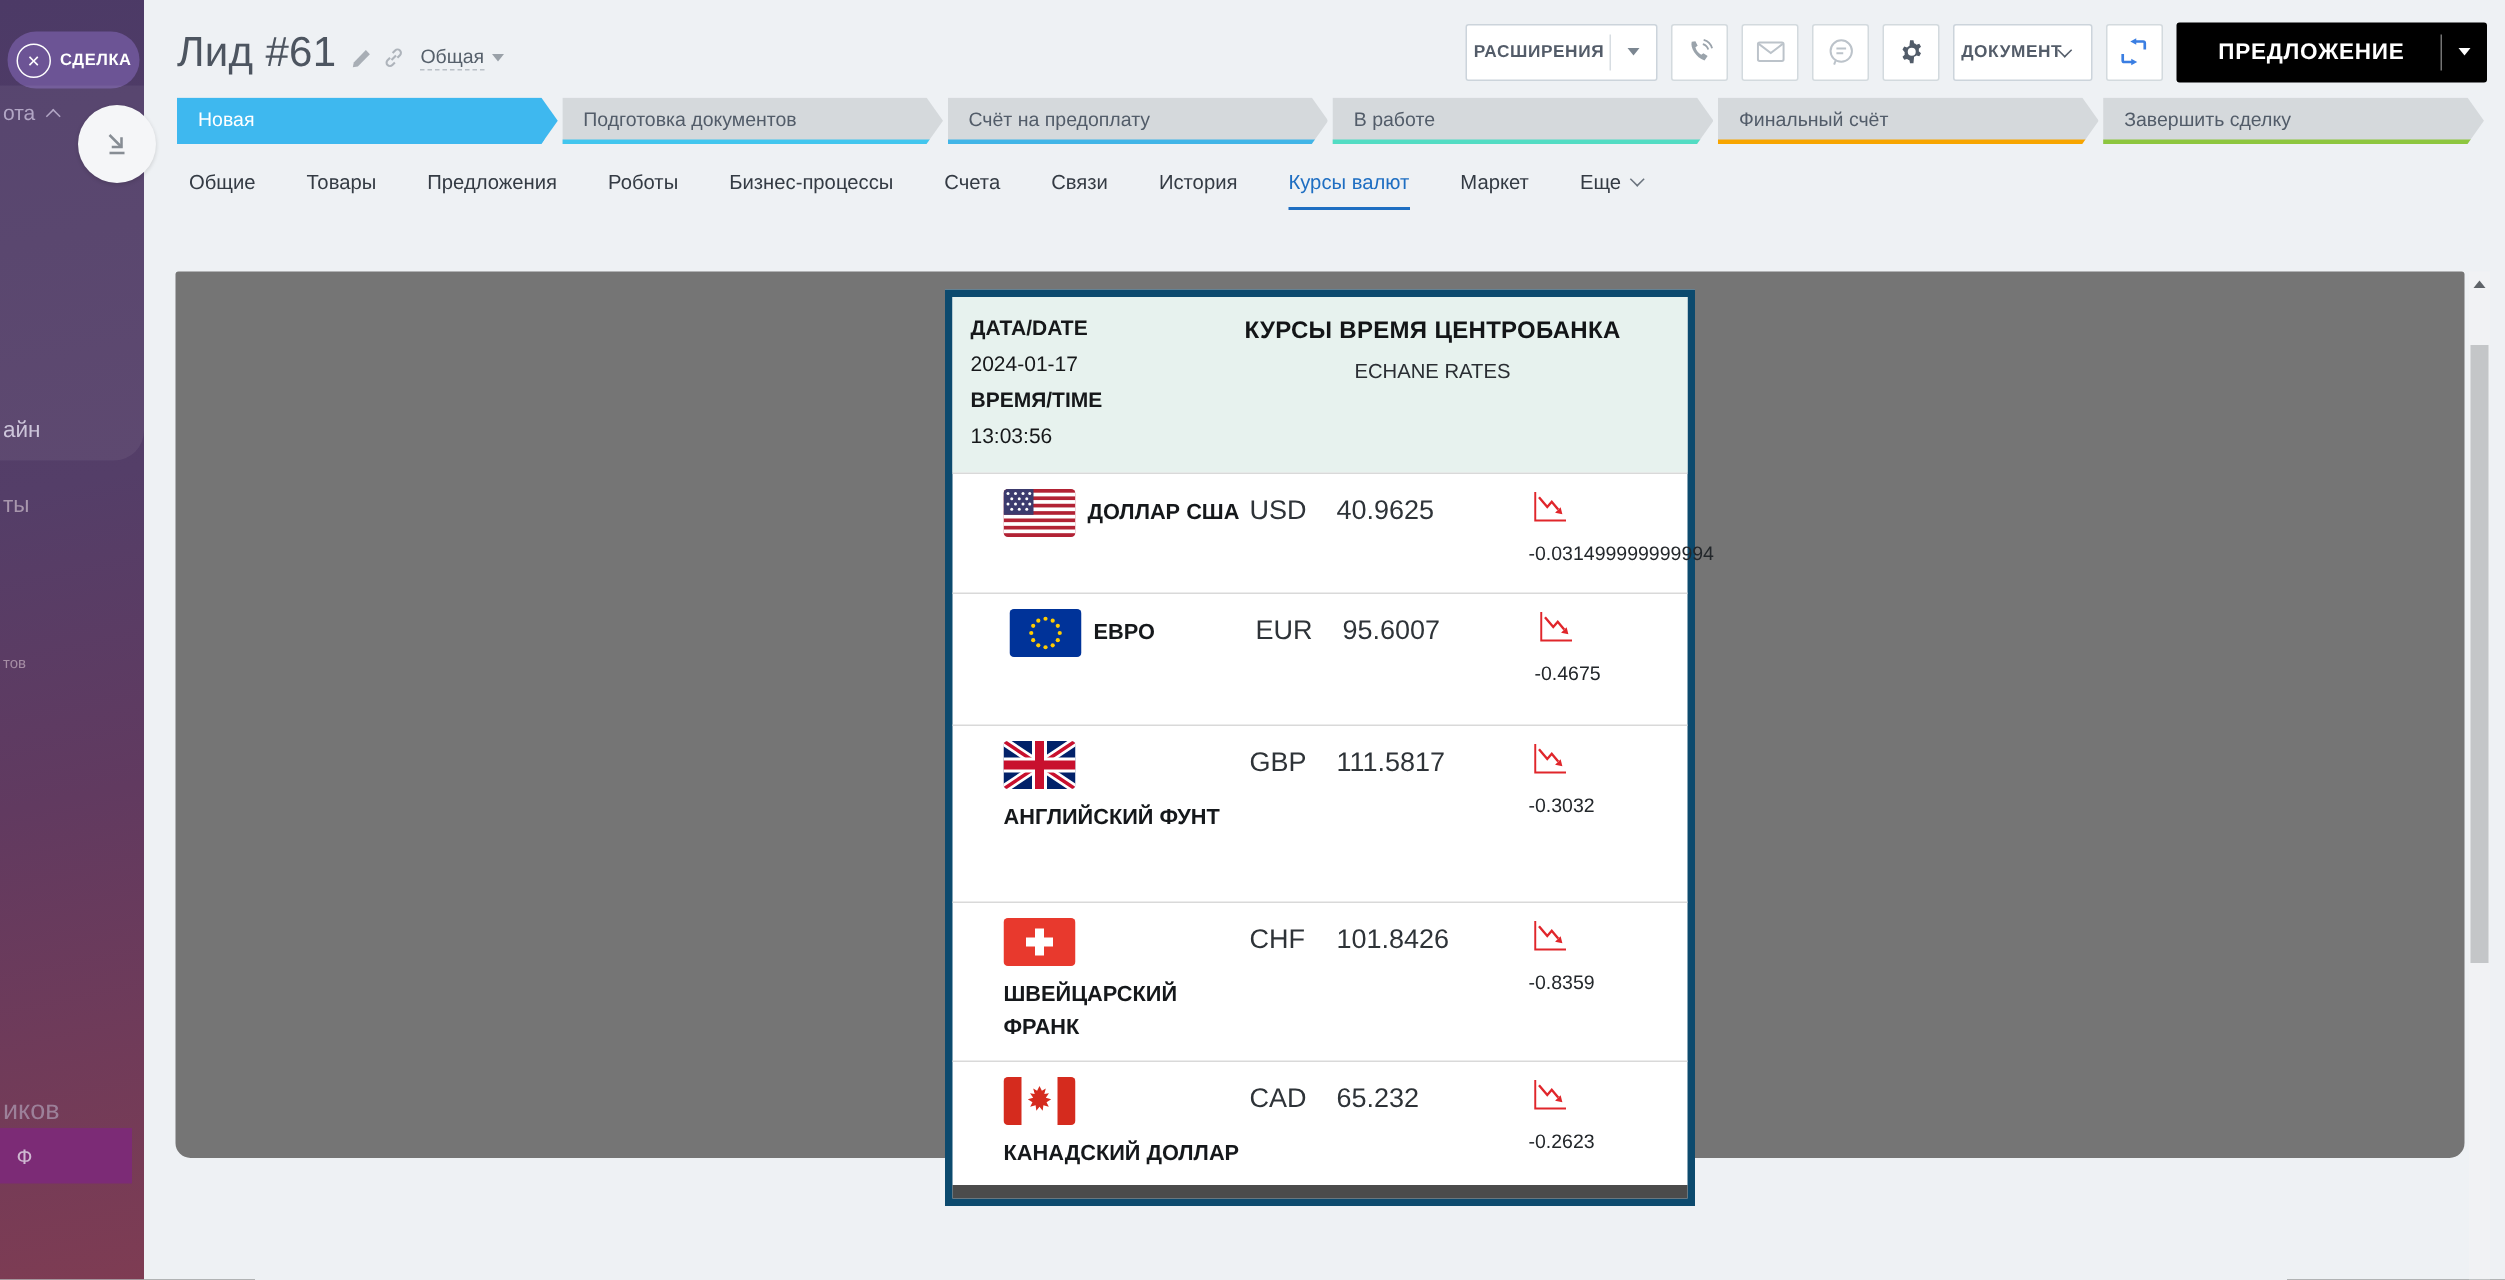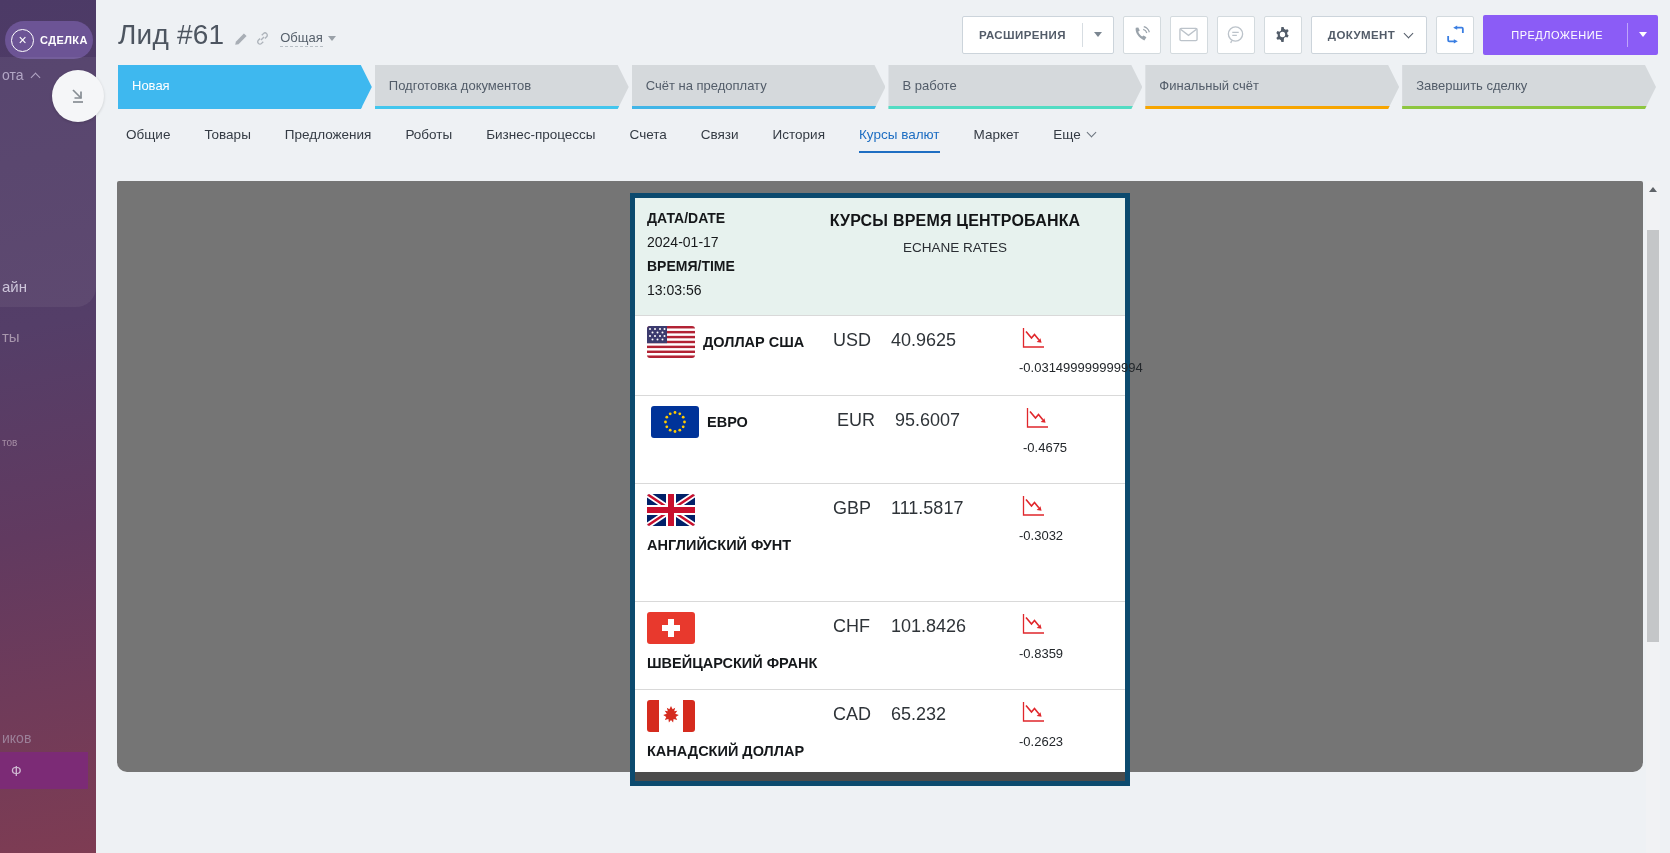--- a/index.html
+++ b/index.html
@@ -16,58 +16,58 @@
   .badge-label { color:#fff; font-size:11px; font-weight:bold; letter-spacing:.4px; }
   .submenu-panel { position:absolute; left:0; top:57px; width:96px; height:250px;
     background:rgba(255,255,255,.06); border-radius:0 0 20px 0; }
   .frag { position:absolute; left:2px; font-size:14px; white-space:nowrap; }
   .frag-work { top:67px; color:#b2a6c5; display:flex; align-items:center; gap:8px; }
   .chev-up { width:7px; height:7px; border-left:1.5px solid #b2a6c5; border-top:1.5px solid #b2a6c5;
     transform:rotate(45deg); margin-top:4px; }
   .frag-ayn  { top:278px; color:#cdc5da; font-size:15px; }
   .frag-ty   { top:328px; color:#a897ad; font-size:15px; }
   .frag-tov  { top:437px; color:#a58da4; font-size:10px; }
-  .frag-ikov { top:730px; color:#9c8099; font-size:14px; }
+  .frag-ikov { top:730px; color:#9c8099; font-size:18px; }
   .active-row { position:absolute; left:0; top:752px; width:88px; height:37px; background:#7c2b76;
     display:flex; align-items:center; padding-left:11px; }
   .active-row span { color:#cfb9d2; font-size:14px; }
   .collapse-btn { position:absolute; left:52px; top:70px; width:52px; height:52px; border-radius:50%;
     background:#f5f6f8; box-shadow:0 1px 3px rgba(0,0,0,.15); display:flex; align-items:center; justify-content:center; }
 
   
   .main { position:absolute; left:96px; top:0; width:1574px; height:853px; }
 
   .topbar { display:flex; align-items:center; padding:15px 12px 6px 22px; height:60px; }
   .page-title { font-size:28px; font-weight:300; color:#4d5560; letter-spacing:.2px; }
   .title-icons { display:flex; align-items:center; gap:7px; margin-left:10px; margin-top:8px; }
   .view-switch { margin-left:10px; margin-top:8px; display:flex; align-items:center; gap:5px;
     font-size:13px; color:#56606b; }
   .view-switch .lbl { border-bottom:1px dashed #b9c0c6; padding-bottom:1px; }
   .caret { width:0; height:0; border:4px solid transparent; border-top:5px solid #9aa1a8; margin-top:4px; }
 
   .actions { margin-left:auto; display:flex; align-items:center; gap:9px; }
   .btn { height:38px; background:#fff; border:1px solid #ccd4db; border-radius:2px; color:#535c69;
     font-size:11.5px; font-weight:bold; letter-spacing:.4px; display:flex; align-items:center; cursor:pointer; }
-  .btn-label { padding:0 16px; }
+  .btn-label { padding:0 4px; }
   .btn-divider { width:1px; height:24px; background:#d7dde2; }
   .btn-caretbox { width:30px; display:flex; justify-content:center; }
   .btn-caretbox .caret { border-top-color:#7b8691; }
   .icon-btn { width:38px; height:38px; background:#fff; border:1px solid #d3dade; border-radius:2px;
     display:flex; align-items:center; justify-content:center; }
   .chev-down { width:7px; height:7px; border-right:1.6px solid #535c69; border-bottom:1.6px solid #535c69;
     transform:rotate(45deg); margin:-3px 0 0 9px; }
-  .proposal-btn { height:40px; background:#8b5cf6; border:none; border-radius:2px; color:#fff; display:flex;
-    align-items:center; font-size:11px; font-weight:normal; letter-spacing:.5px; }
+  .proposal-btn { height:40px; background:#000000; border:none; border-radius:2px; color:#fff; display:flex;
+    align-items:center; font-size:15px; font-weight:bold; letter-spacing:.5px; }
   .proposal-btn .btn-label { padding:0 24px 0 28px; }
   .proposal-btn .btn-divider { background:rgba(255,255,255,.45); }
   .proposal-btn .caret { border-top-color:#fff; }
 
   
   .stages { display:flex; gap:3px; margin:5px 14px 0 22px; }
-  .stage { flex:1; height:44px; background:#d5d9dc; display:flex; align-items:center; padding-left:14px;
+  .stage { flex:1; height:31px; background:#d5d9dc; display:flex; align-items:center; padding-left:14px;
     font-size:13px; color:#525c69; border-bottom:3px solid transparent;
     clip-path:polygon(0 0, calc(100% - 11px) 0, 100% 50%, calc(100% - 11px) 100%, 0 100%); }
   .stage.active { background:#3eb8ef; color:#fff; }
 
   
   .tabs { display:flex; align-items:flex-end; gap:34px; padding:20px 0 0 30px; height:44px;
     font-size:13.5px; color:#343b44; }
   .tab { padding-bottom:11px; cursor:pointer; white-space:nowrap; }
   .tab.active { color:#1e6ec2; border-bottom:2px solid #1e6ec2; padding-bottom:9px; }
   .tab-more { display:flex; align-items:center; gap:7px; }
@@ -88,21 +88,21 @@
   .wh-title { font-size:16px; font-weight:bold; color:#131517; letter-spacing:.2px; }
   .wh-sub { font-size:13.5px; color:#2a2e33; margin-top:10px; }
 
   .rate-row { display:grid; grid-template-columns:186px 58px 112px 1fr; padding:10px 0 10px 12px;
     border-top:1px solid #d9d9d9; align-items:start; }
   .rate-row:nth-of-type(1){ min-height:83px; }
   .rate-row:nth-of-type(2){ min-height:80px; }
   .rate-row:nth-of-type(3){ min-height:88px;padding-left:16px; }
   .rate-row:nth-of-type(4){ min-height:118px; }
   .rate-row:nth-of-type(5){ min-height:88px; }
-  .name-area { display:flex; flex-wrap:wrap; align-items:center; gap:8px 8px; padding-right:4px; }
+  .name-area { display:flex; flex-wrap:wrap; align-items:center; gap:8px 8px; padding-right:4px;margin-left:22px; }
   .flag { width:48px; height:32px; border-radius:3px; overflow:hidden; flex:0 0 auto; display:block; }
   .cur-name { font-weight:bold; font-size:14.5px; color:#15181b; line-height:1.55; }
   .cur-code, .cur-rate { font-size:18px; color:#2e3338; padding-top:4px; }
   .trend { padding-left:16px; }
   .delta { font-size:13px; color:#23272b; margin-top:5px; }
   .widget-footer { height:9px; background:#4b4b4b; }
 
   
   .scrollbar { position:absolute; right:10px; top:181px; bottom:0; width:14px; background:#f1f2f4; }
   .sb-up { height:17px; display:flex; align-items:center; justify-content:center; }

